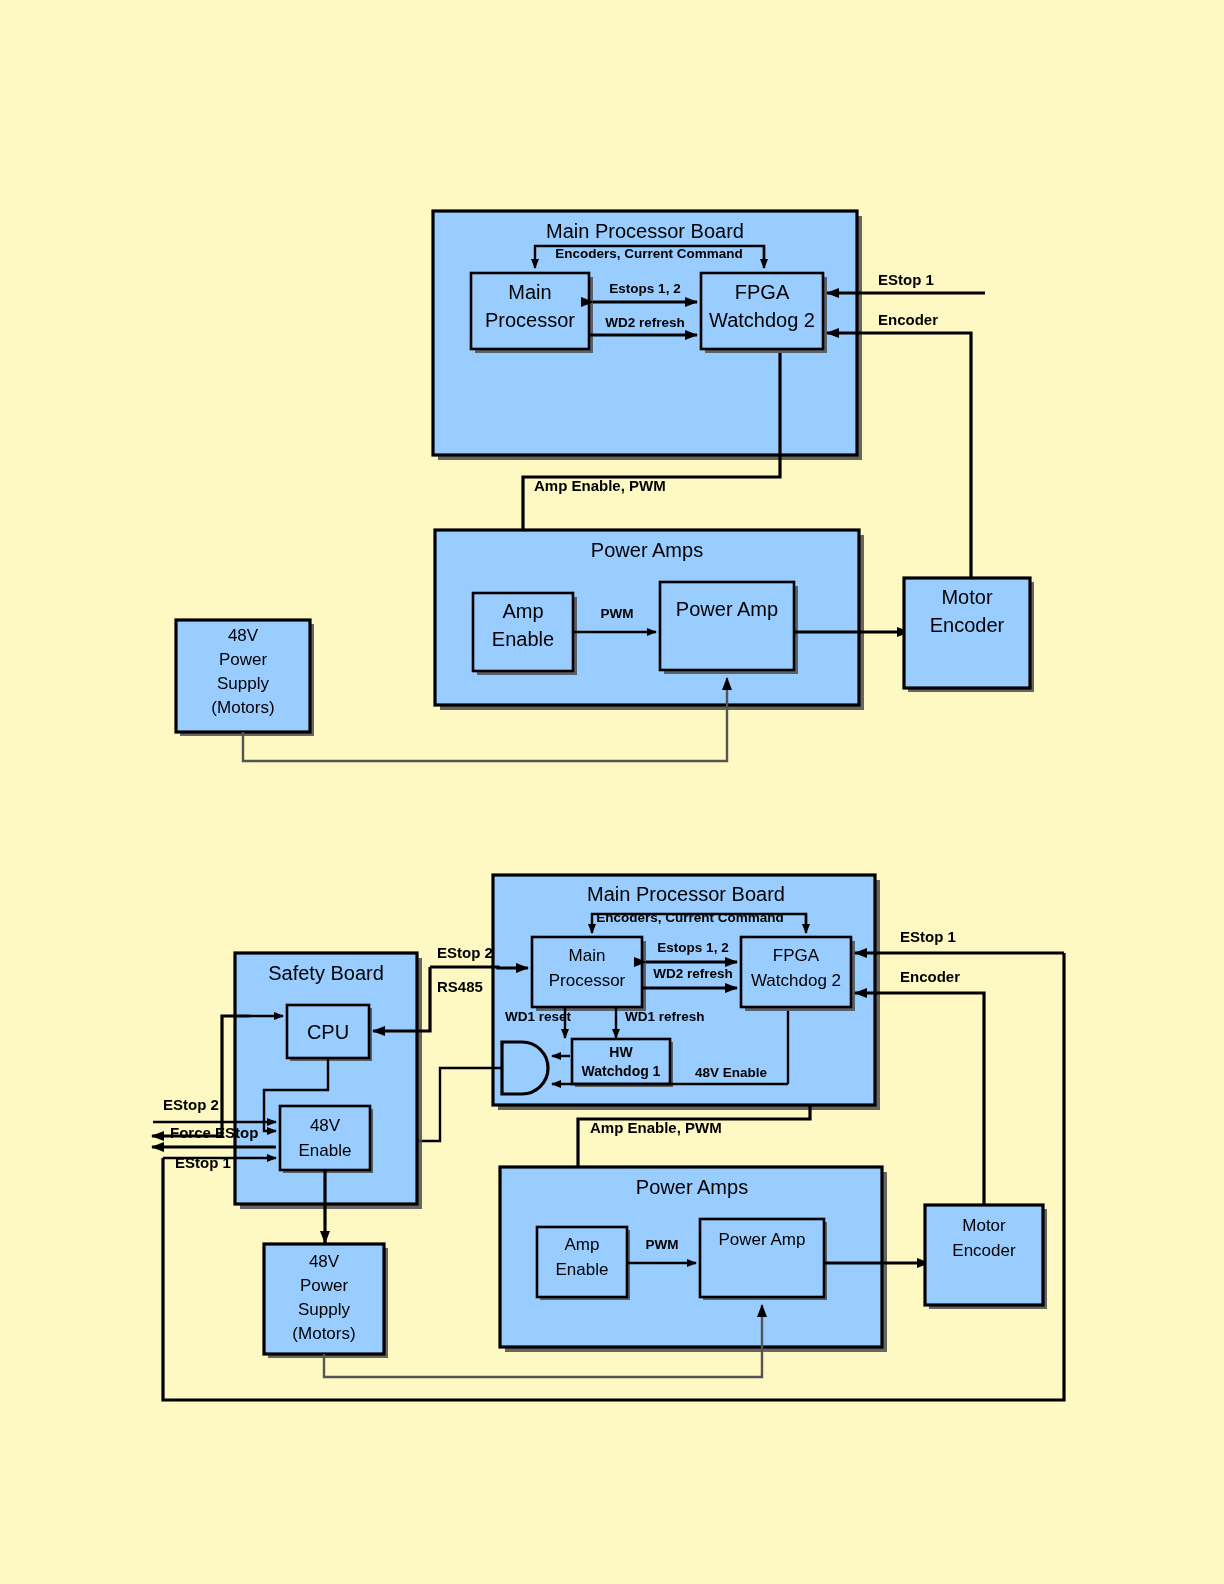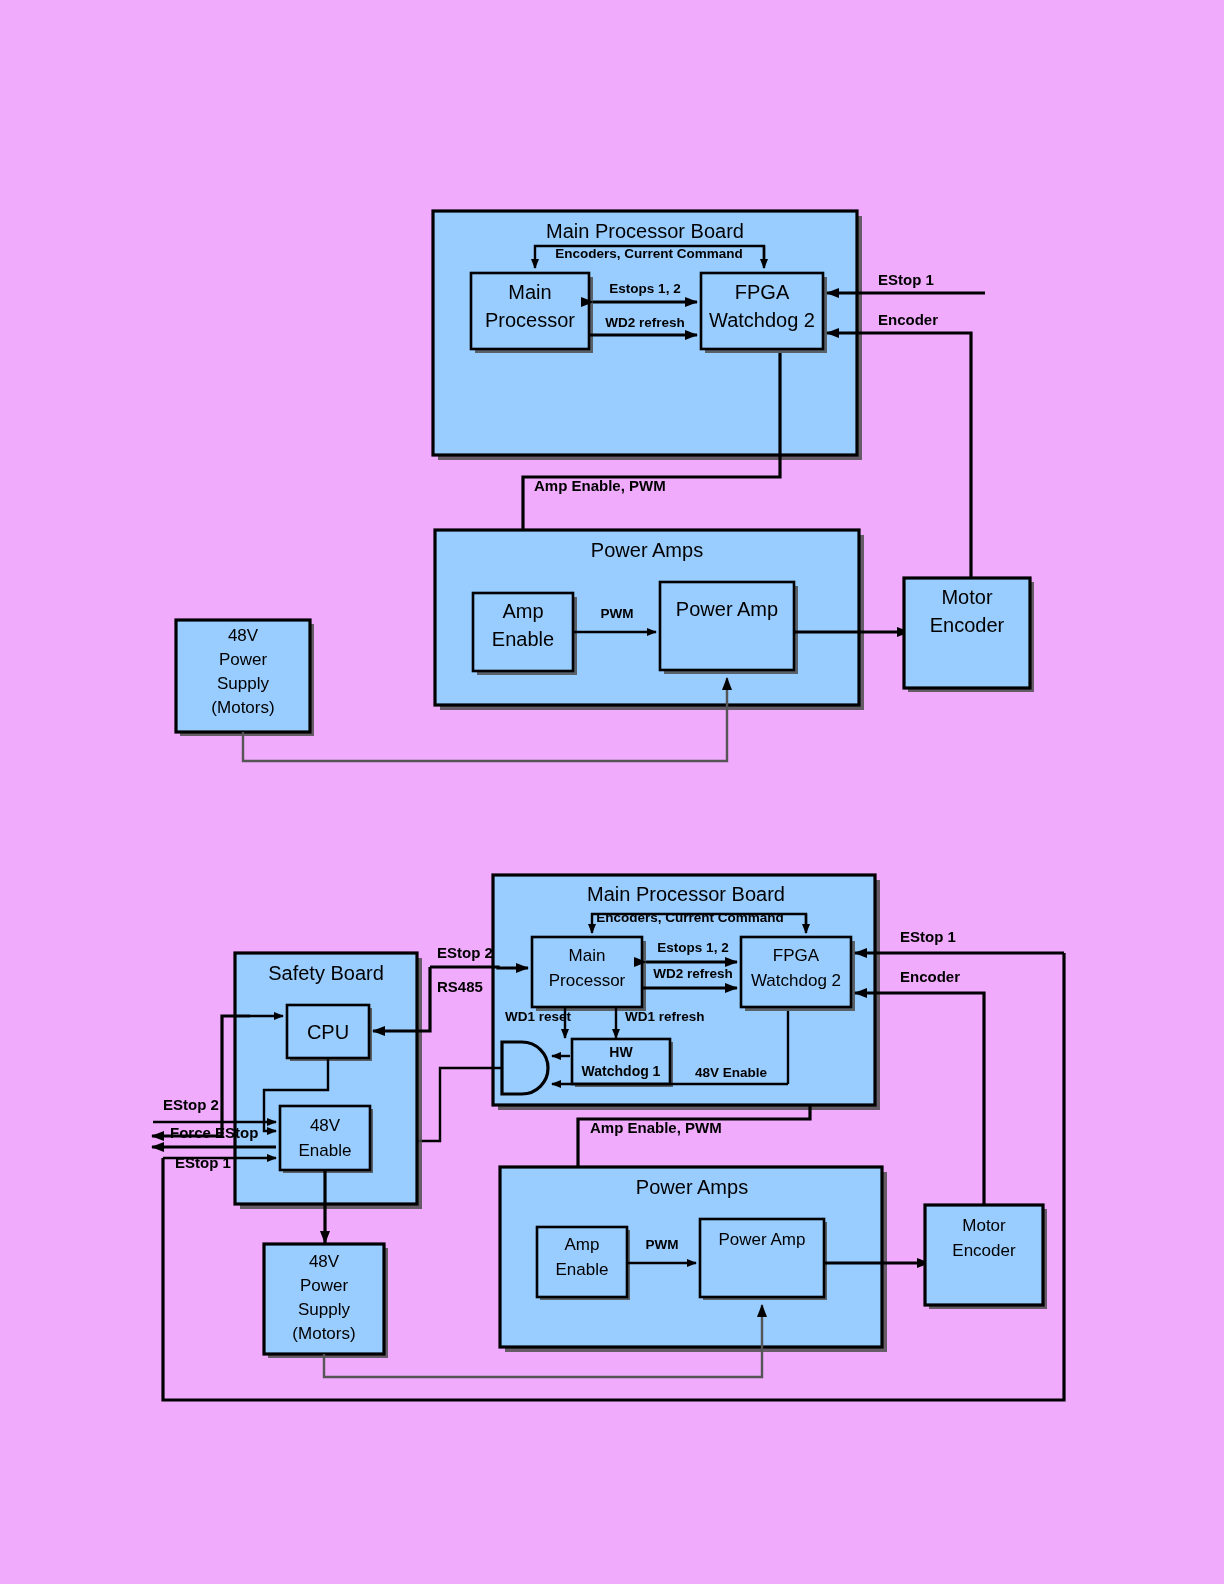--- a/index.html
+++ b/index.html
@@ -1,17 +1,17 @@
 <!DOCTYPE html>
 <html><head>
 <meta charset="utf-8">
 <style>
   html,body{margin:0;padding:0;background:#ffffff;}
   body{width:1224px;height:1584px;font-family:"Liberation Sans",sans-serif;}
-  #stage{position:relative;width:1224px;height:1584px;overflow:hidden;background:#f0abfc;}
+  #stage{position:relative;width:1224px;height:1584px;overflow:hidden;background:#fef9c3;}
   svg{display:block;}
   .blk{fill:#99ccff;stroke:#000;stroke-width:3.2;}
   .blk-in{fill:#99ccff;stroke:#000;stroke-width:2.6;}
   .shadow{fill:#4d4d4d;opacity:.85;}
   .ln{stroke:#000;fill:none;stroke-width:2.4;}
   .ln-th{stroke:#000;fill:none;stroke-width:3.2;}
   .ln-gray{stroke:#555;fill:none;stroke-width:2.4;}
   text{font-family:"Liberation Sans",sans-serif;fill:#000;}
   .t-board{font-size:20px;text-anchor:middle;}
   .t-box{font-size:20px;text-anchor:middle;}

